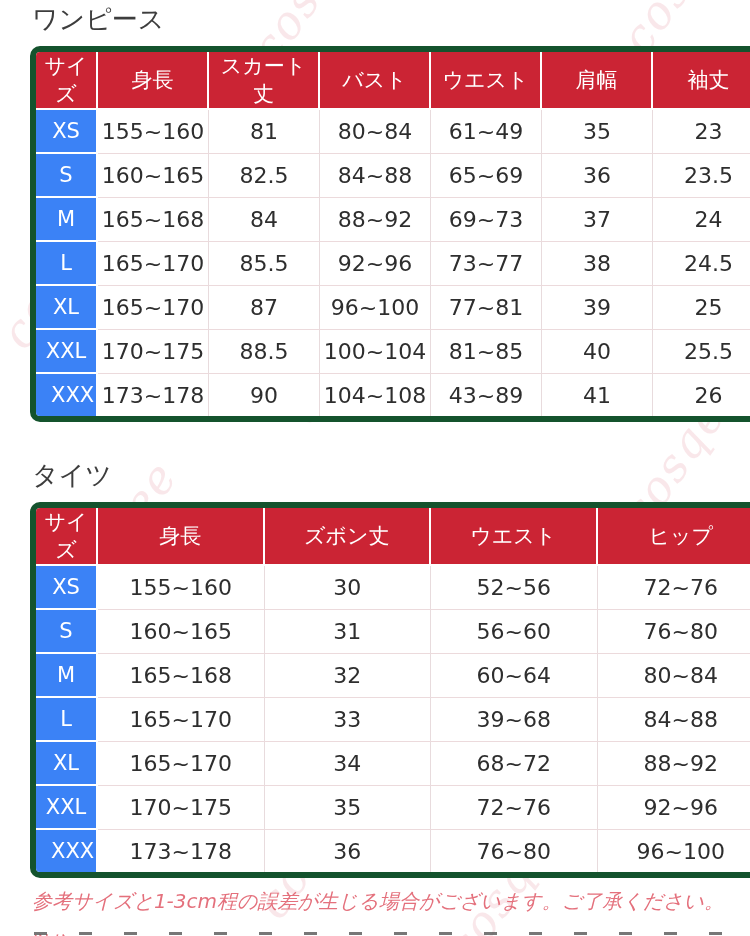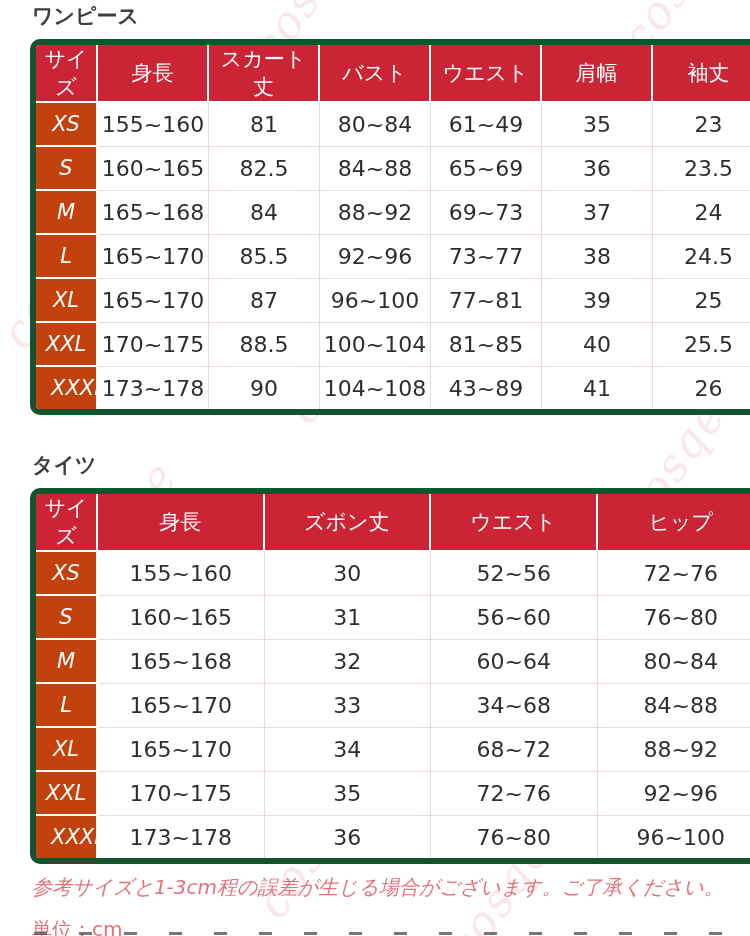--- a/index.html
+++ b/index.html
@@ -21,22 +21,22 @@
     color:#e9a6af;
     opacity:0.26;
     transform:rotate(-55deg);
     white-space:nowrap;
   }
 
   .content{position:relative;z-index:1;}
 
   .table-title{
     margin:0 0 9px 2px;
-    font-size:21px;
-    font-weight:bold;
+    font-size:26px;
+    font-weight:normal;
     color:#3d3d3d;
   }
   .section-tights .table-title{margin-top:36px;}
 
   .table-wrap{
     width:740px;
     box-sizing:border-box;
     border:6px solid #14532d;
     border-radius:10px;
     overflow:hidden;
@@ -68,26 +68,25 @@
     height:42px;
     text-align:center;
     border-bottom:1px solid #ecdadc;
     border-right:1px solid #e8dbdd;
     padding:0 2px;
     overflow:hidden;
   }
   table.size-table td:last-child{border-right:none;}
   table.size-table tr:last-child td{border-bottom:none;}
   table.size-table td.size-cell{
-    background:#c2410c;
+    background:#3b82f6;
     color:#ffffff;
     font-size:21px;
     border-bottom:2px solid #ffffff;
     border-right:2px solid #ffffff;
-    font-style:italic;
   }
   table.size-table tr:last-child td.size-cell{border-bottom:none;padding-left:15px;}
 
   .footer-note{
     margin:10px 0 0 2px;
     font-size:20px;
     color:#e4707c;
     font-style:italic;
   }
   .footer-unit{
@@ -261,21 +260,21 @@
                 <td class="size-cell">M</td>
                 <td>165~168</td>
                 <td>32</td>
                 <td>60~64</td>
                 <td>80~84</td>
               </tr>
               <tr>
                 <td class="size-cell">L</td>
                 <td>165~170</td>
                 <td>33</td>
-                <td>34~68</td>
+                <td>39~68</td>
                 <td>84~88</td>
               </tr>
               <tr>
                 <td class="size-cell">XL</td>
                 <td>165~170</td>
                 <td>34</td>
                 <td>68~72</td>
                 <td>88~92</td>
               </tr>
               <tr>

